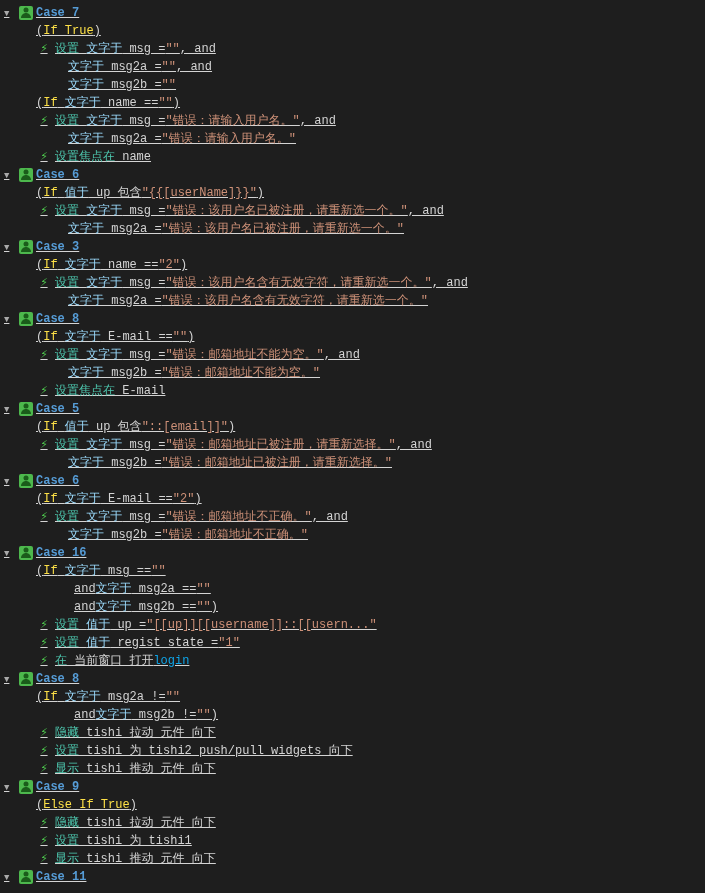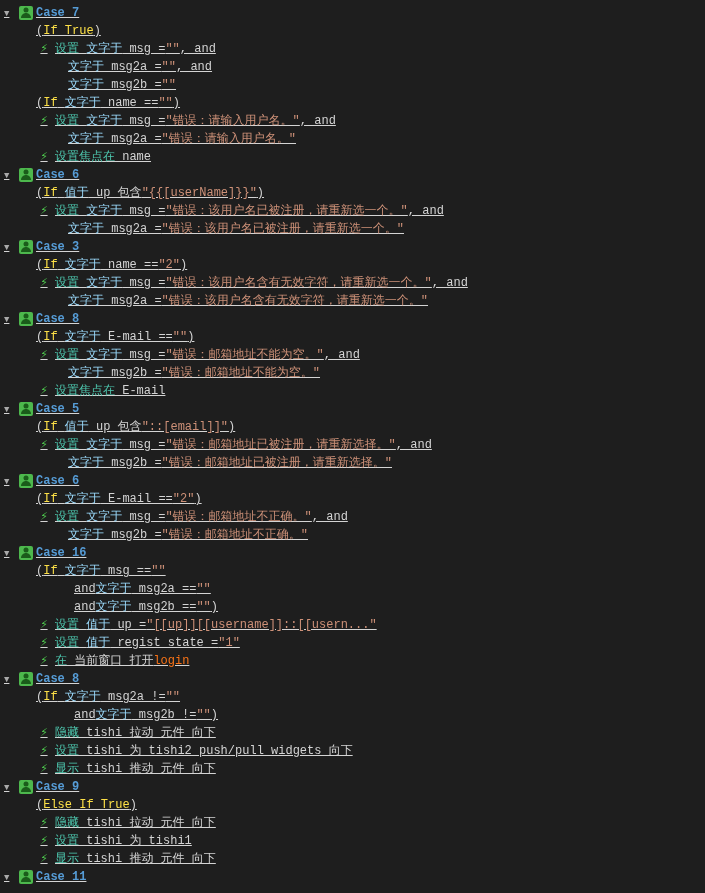--- a/index.html
+++ b/index.html
@@ -51,21 +51,21 @@
       content: '⚡';
       font-size: 12px;
       color: #4ec94e;
     }
 
     
     .kw-if { color: #fde047; }
     .kw-case { color: #569cd6; font-weight: bold; }
     .txt-label { color: #9cdcfe; }
     .txt-string { color: #ce9178; }
-    .txt-blue { color: #f97316; }
+    .txt-blue { color: #0ea5e9; }
     .txt-cyan { color: #4ec9b0; }
     .txt-white { color: #d4d4d4; }
     .case-icon-wrap {
       display: inline-flex;
       align-items: center;
       margin-right: 2px;
       flex-shrink: 0;
     }
   </style>
 </head>

